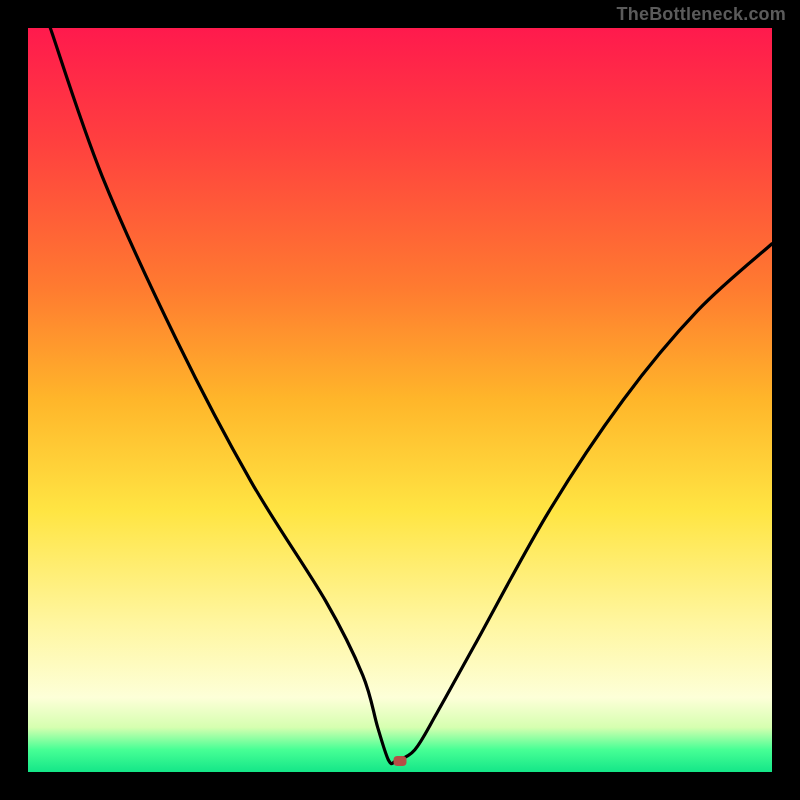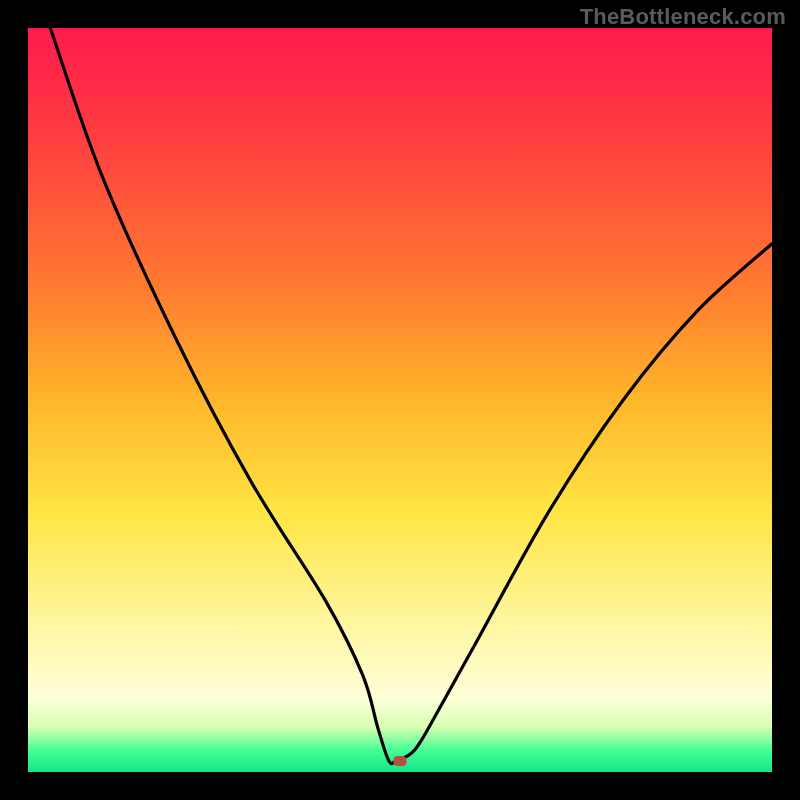--- a/index.html
+++ b/index.html
@@ -14,21 +14,21 @@
   .frame {
     position: relative;
     width: 800px;
     height: 800px;
     background: #000;
   }
   .watermark {
     position: absolute;
     top: 4px;
     right: 14px;
-    font-size: 22px;
+    font-size: 18px;
     font-weight: 600;
     color: #5b5b5b;
     letter-spacing: 0.2px;
     z-index: 10;
     user-select: none;
   }
   .plot {
     position: absolute;
     left: 28px;
     top: 28px;

